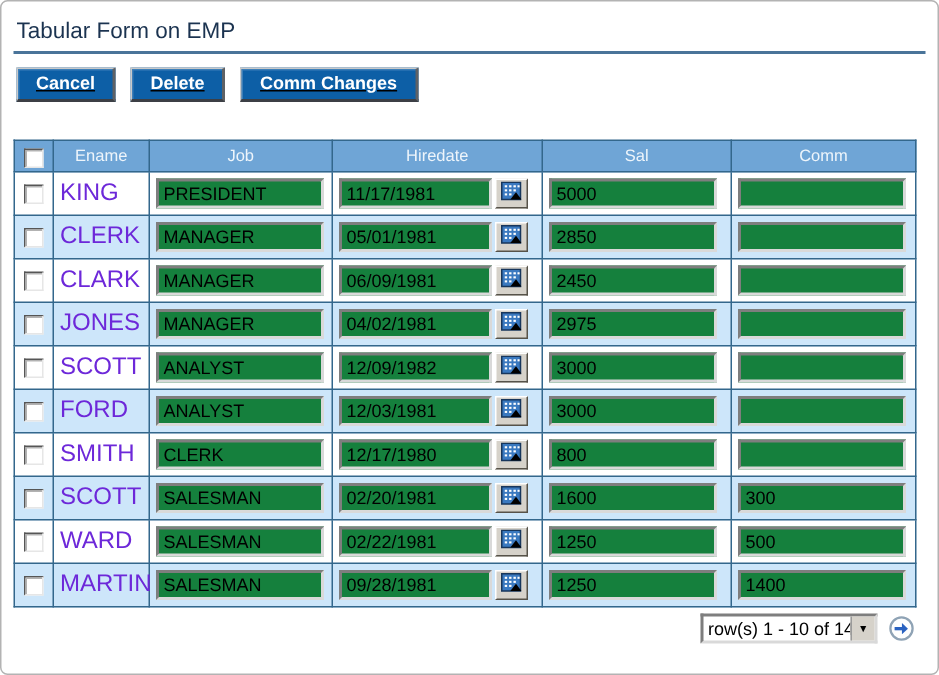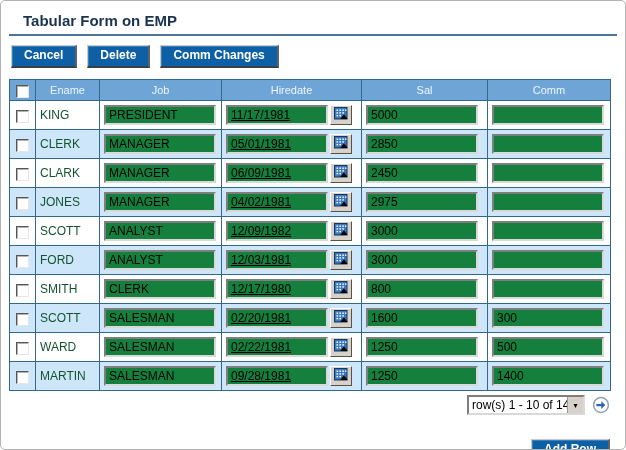--- a/index.html
+++ b/index.html
@@ -7,27 +7,26 @@
   body { font-family:"Liberation Sans", sans-serif; }
 
   .page {
     width:626px; height:450px;
     border:1px solid #b3b3b3; border-radius:5px;
     background:#fff; padding:8px 8px 0 8px;
     overflow:hidden;
   }
 
   .page-title {
-    font-size:15px; font-weight:bold; color:#1b3350;
+    font-size:15px; font-weight:normal; color:#1b3350;
     padding:3px 0 5px 2px;
-    margin-left:12px;
   }
   .title-rule { height:2px; background:#4a7499; margin-bottom:9px; }
 
-  .toolbar { display:flex; gap:10px; margin-bottom:11px; padding-left:2px; }
+  .toolbar { display:flex; gap:10px; margin-bottom:25px; padding-left:2px;text-decoration:underline; }
   .btn {
     font-family:"Liberation Sans", sans-serif;
     font-size:12px; font-weight:bold; color:#fff;
     background:#0d5fa6;
     padding:2px 12px 3px 12px;
     border-top:1px solid #c9c9c9; border-left:1px solid #c9c9c9;
     border-right:2px solid #5e6165; border-bottom:2px solid #3c3f45;
     box-shadow: inset 1px 1px 0 #3d7fb9;
     cursor:pointer; line-height:15px;
   }
@@ -52,33 +51,33 @@
 
   .cb-cell { text-align:center; }
   .cbx {
     appearance:none; -webkit-appearance:none;
     width:13px; height:13px; background:#fff;
     border:1px solid #565656;
     border-right-color:#e6e6e6; border-bottom-color:#e6e6e6;
     box-shadow: inset 1px 1px 0 rgba(0,0,0,0.30);
     margin:2px 0 0 0; vertical-align:middle; cursor:pointer;
   }
-  .ename-cell { font-size:12px; color:#14532d; padding-left:8px; }
+  .ename-cell { font-size:16px; color:#6d28d9; padding-left:8px; }
 
   .txt {
     font-family:"Liberation Sans", sans-serif; font-size:12px; color:#000;
     height:20px; padding:1px 3px; background:#15803d;
     border:2px solid; border-color:#7e7e7e #d9d9d9 #d9d9d9 #7e7e7e;
   }
   .txt.job  { width:112px; }
   .txt.hire { width:102px; }
   .txt.sal  { width:112px; }
   .txt.comm { width:112px; }
 
-  .hire-wrap { display:flex; align-items:flex-end;text-decoration:underline; }
+  .hire-wrap { display:flex; align-items:flex-end; }
   .cal-btn {
     width:22px; height:20px; margin-left:2px; padding:0;
     background:#d6d2ca;
     border-top:1px solid #ffffff; border-left:1px solid #ffffff;
     border-right:1px solid #565249; border-bottom:1px solid #565249;
     display:inline-flex; align-items:center; justify-content:center;
     cursor:pointer;
   }
 
   .pager-row {

